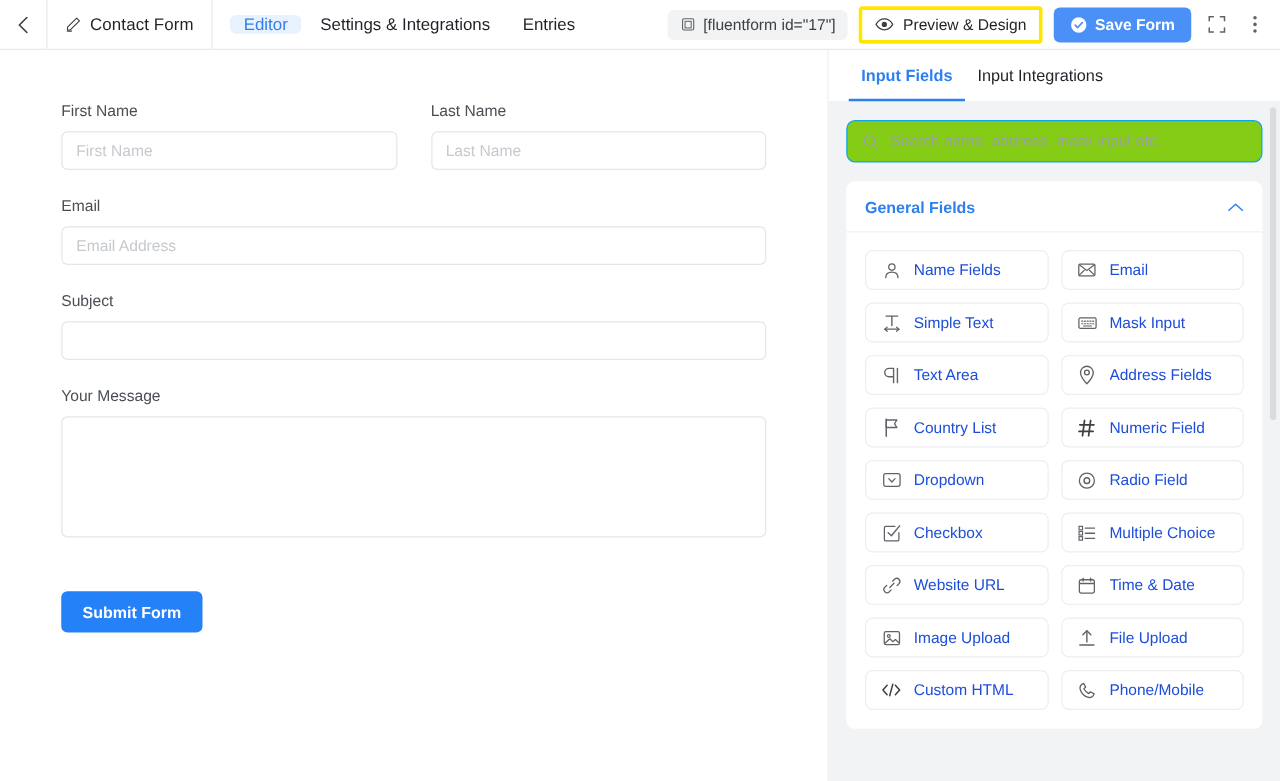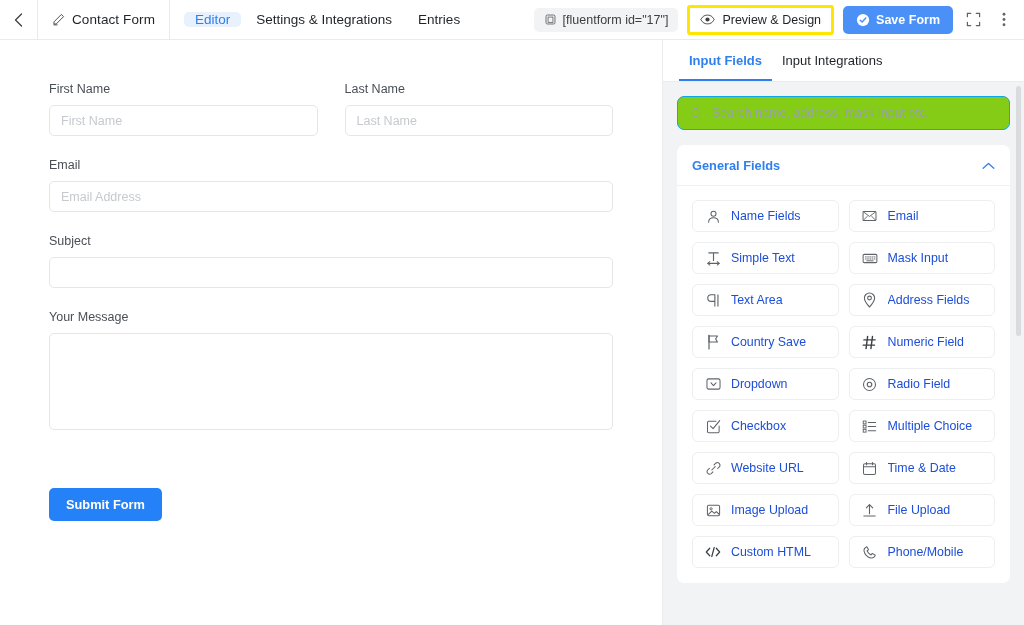--- a/index.html
+++ b/index.html
@@ -102,21 +102,21 @@
   }
   .field-input::placeholder { color: #c6cace; }
   .field-textarea {
     width: 100%; height: 97px;
     border: 1px solid #e4e6e8; border-radius: 5px;
     background: #ffffff; resize: none;
     padding: 9px 11px; font-size: 12.5px; color: #2c3136;
     font-family: "Liberation Sans", sans-serif; outline: none;
   }
   .submit-btn {
-    margin-top: 32px;
+    margin-top: 16px;
     background: #2481f7; color: #ffffff;
     border: none; border-radius: 5px;
     padding: 0 17px; height: 33px;
     font-size: 12.8px; font-weight: bold;
     cursor: pointer; font-family: "Liberation Sans", sans-serif;
   }
 
   
   .panel {
     flex: 1; display: flex; flex-direction: column;
@@ -390,21 +390,21 @@
               <span class="flabel">Address Fields</span>
             </div>
 
             <div class="field-card">
               <span class="ficon">
                 <svg width="14" height="16" viewBox="0 0 14 16">
                   <path d="M3 1.3 L3 15" stroke="#5f6368" stroke-width="1.2" stroke-linecap="round"></path>
                   <path d="M3 2 L11.5 2 L9.6 5 L11.5 8 L3 8 Z" fill="none" stroke="#5f6368" stroke-width="1.1" stroke-linejoin="round"></path>
                 </svg>
               </span>
-              <span class="flabel">Country Save</span>
+              <span class="flabel">Country List</span>
             </div>
 
             <div class="field-card">
               <span class="ficon">
                 <svg width="15" height="15" viewBox="0 0 16 16">
                   <path d="M6 1.5 L4.3 14.5 M11.2 1.5 L9.5 14.5 M2 5.2 L14 5.2 M1.3 10.8 L13.3 10.8" stroke="#3c4043" stroke-width="1.5" stroke-linecap="round"></path>
                 </svg>
               </span>
               <span class="flabel">Numeric Field</span>
             </div>

